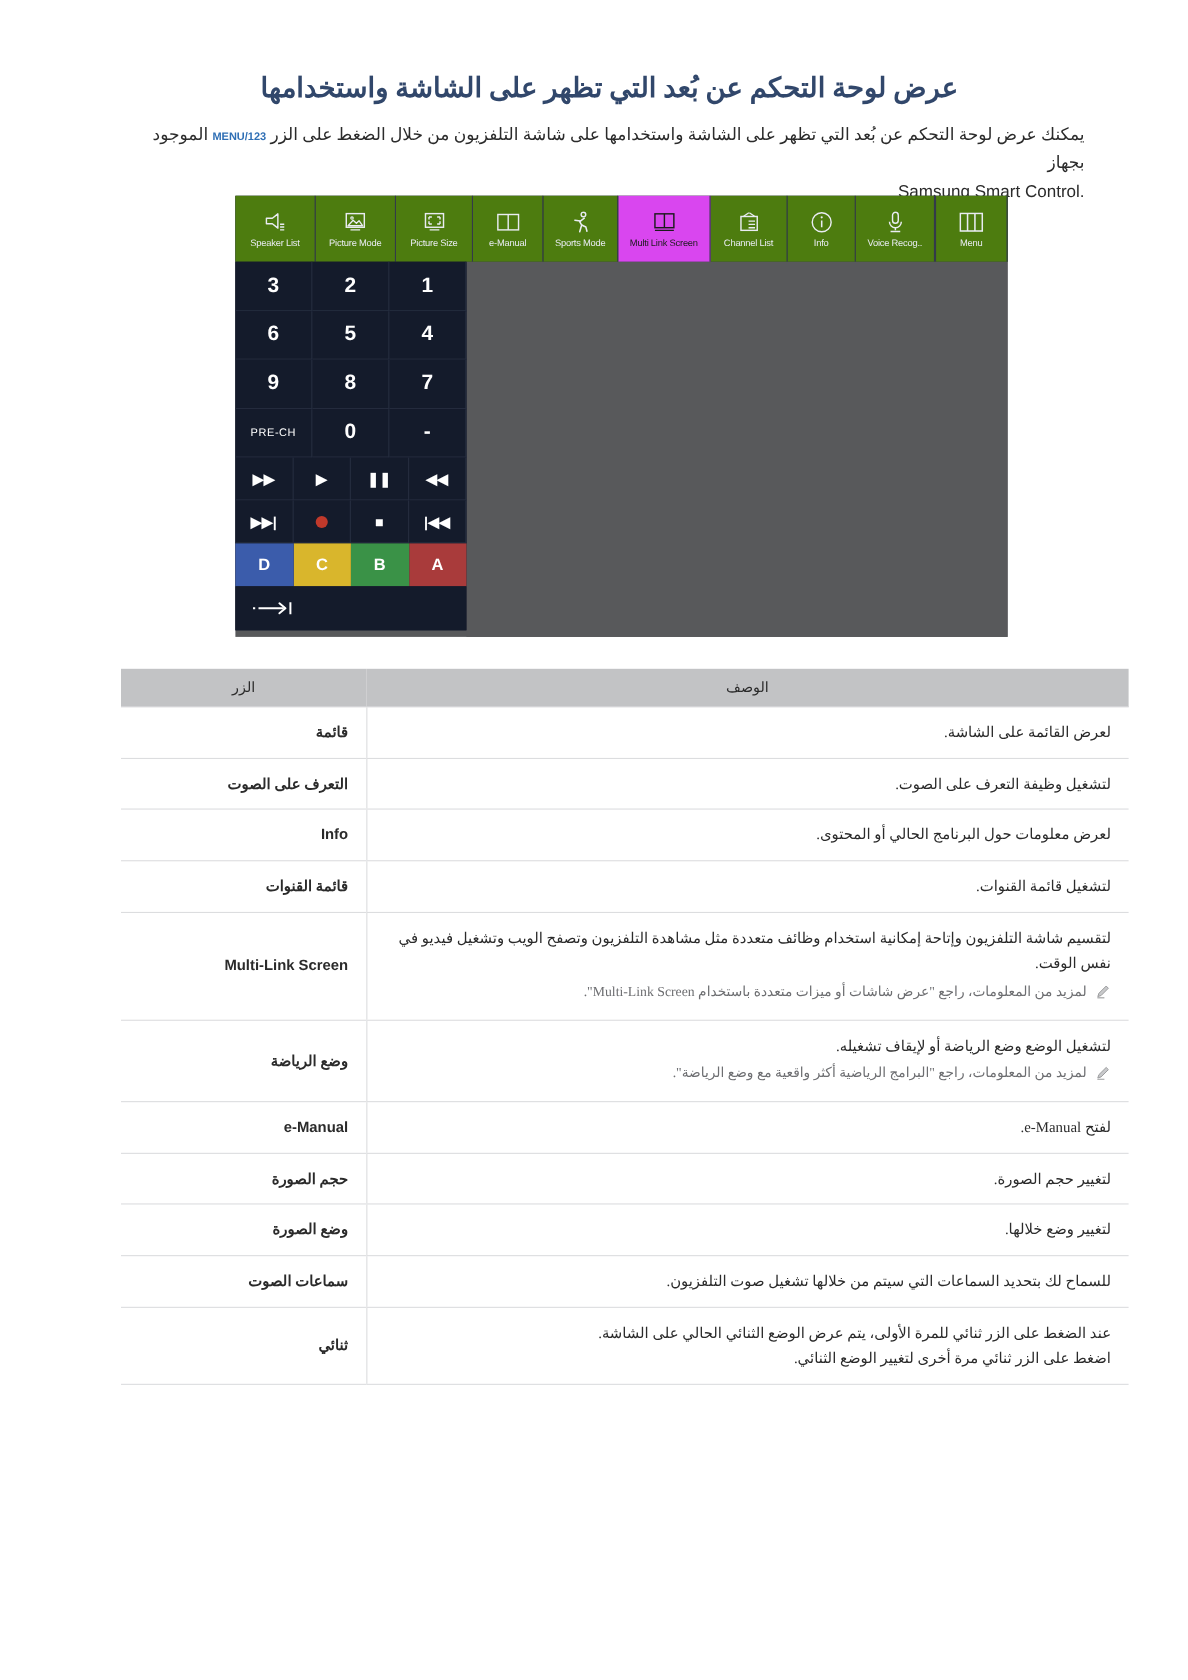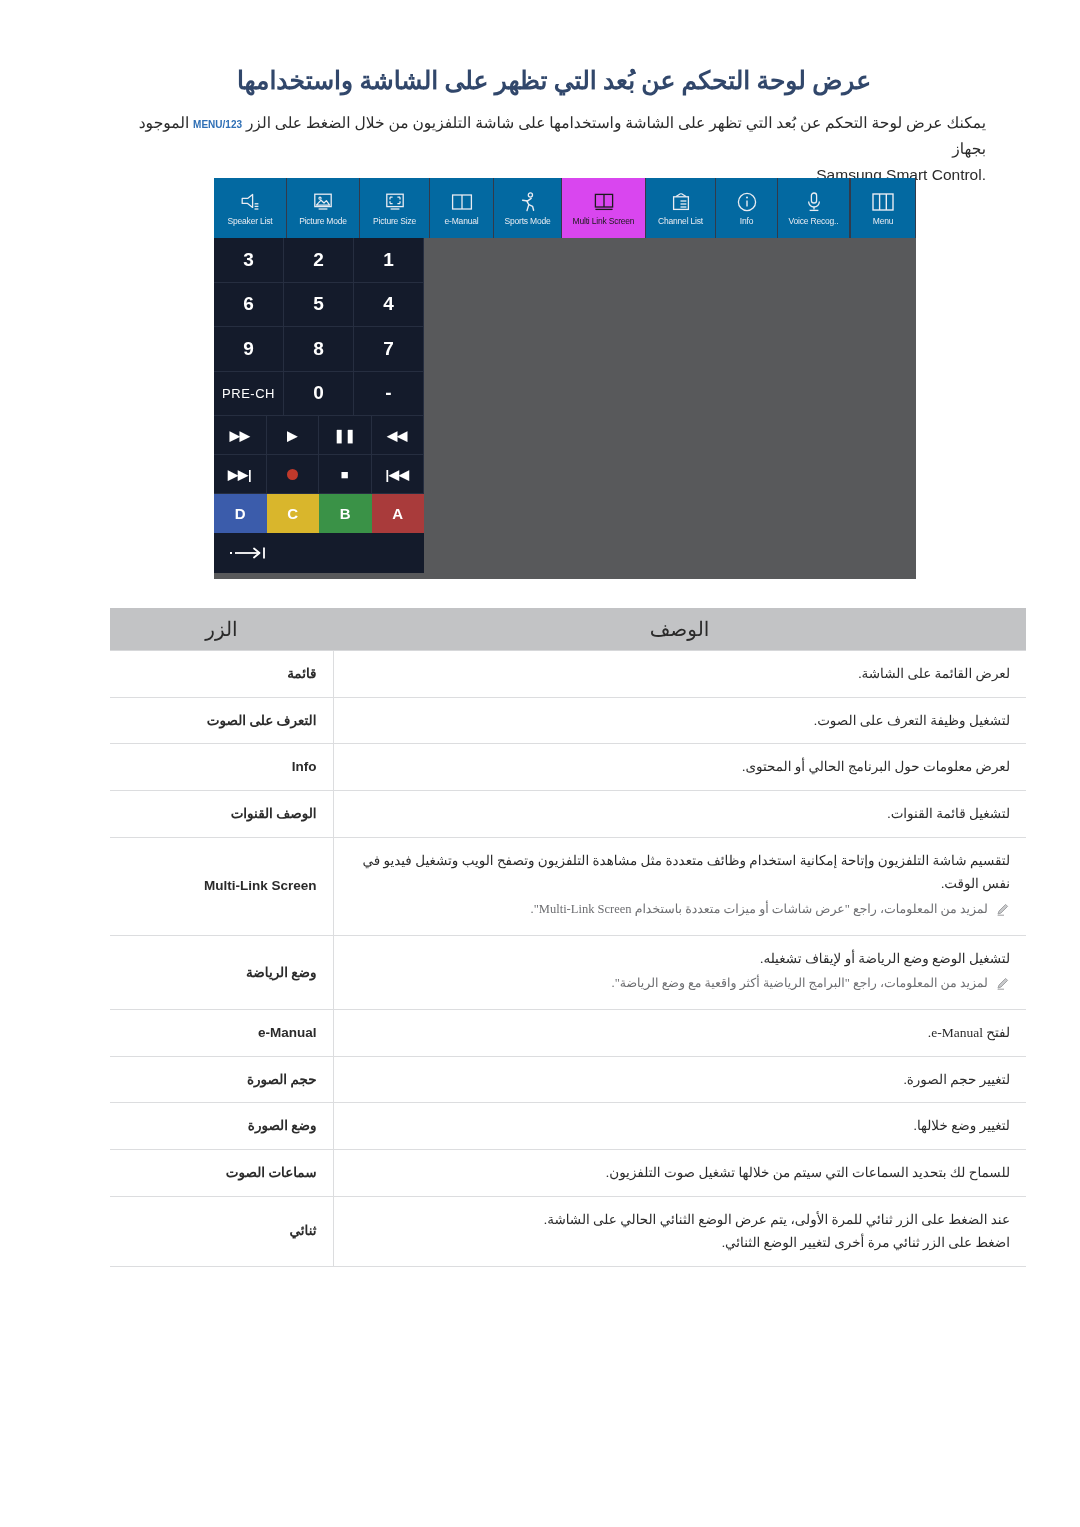--- a/index.html
+++ b/index.html
@@ -76,21 +76,21 @@
     position: absolute;
     left: 0; top: 0;
     width: 702px;
     height: 60px;
     display: flex;
     background: #1c2333;
   }
   .tb-item {
     flex: 0 0 auto;
     height: 60px;
-    background: #0369a1;
+    background: #4d7c0f;
     border-right: 1px solid #333a4a;
     display: flex;
     flex-direction: column;
     align-items: center;
     justify-content: center;
     color: #e9ecf2;
     font-family: "Liberation Sans", sans-serif;
     direction: ltr;
     box-sizing: border-box;
     padding: 0 4px;
@@ -135,21 +135,21 @@
     align-items: center;
     justify-content: center;
     color: #ffffff;
     font-family: "Liberation Sans", sans-serif;
     font-size: 19px;
     font-weight: bold;
     box-sizing: border-box;
     direction: ltr;
   }
   .kp-cell.small {
-    font-size: 13px;
+    font-size: 10px;
     font-weight: normal;
     letter-spacing: 0.5px;
   }
   .kp-row.media .kp-cell { height: 39px; font-size: 13px; }
   .kp-row.color .kp-cell {
     height: 39px;
     font-size: 15px;
     font-weight: bold;
     border: none;
   }
@@ -186,21 +186,21 @@
   table.spec {
     width: 916px;
     border-collapse: collapse;
     direction: rtl;
     table-layout: fixed;
   }
   table.spec th {
     background: #c2c3c5;
     color: #2a2a2a;
     font-family: "Liberation Serif", "DejaVu Serif", serif;
-    font-size: 20px;
+    font-size: 13px;
     font-weight: normal;
     text-align: center;
     padding: 9px 10px;
     border: none;
     border-bottom: 1px solid #d7d8da;
   }
   table.spec th.col-btn { width: 203px; }
   table.spec td {
     border-bottom: 1px solid #dcdddf;
     padding: 11px 16px;
@@ -468,21 +468,21 @@
           <td class="desc">
             <span class="line">لعرض معلومات حول البرنامج الحالي أو المحتوى.</span>
           </td>
           <td class="btn-name latin">Info</td>
         </tr>
 
         <tr>
           <td class="desc">
             <span class="line">لتشغيل قائمة القنوات.</span>
           </td>
-          <td class="btn-name">الوصف القنوات</td>
+          <td class="btn-name">قائمة القنوات</td>
         </tr>
 
         <tr>
           <td class="desc">
             <span class="line">لتقسيم شاشة التلفزيون وإتاحة إمكانية استخدام وظائف متعددة مثل مشاهدة التلفزيون وتصفح الويب وتشغيل فيديو في نفس الوقت.</span>
             <span class="note">
               <span class="pencil">
                 <svg width="14" height="14" viewBox="0 0 14 14">
                     <path d="M2 12 L3 9 L9.6 2.4 L11.6 4.4 L5 11 Z" fill="#c8c9cb" stroke="#9b9c9e" stroke-width="0.9" stroke-linejoin="round"></path>
                     <line x1="1.6" y1="13.2" x2="8" y2="13.2" stroke="#9b9c9e" stroke-width="1"></line>

